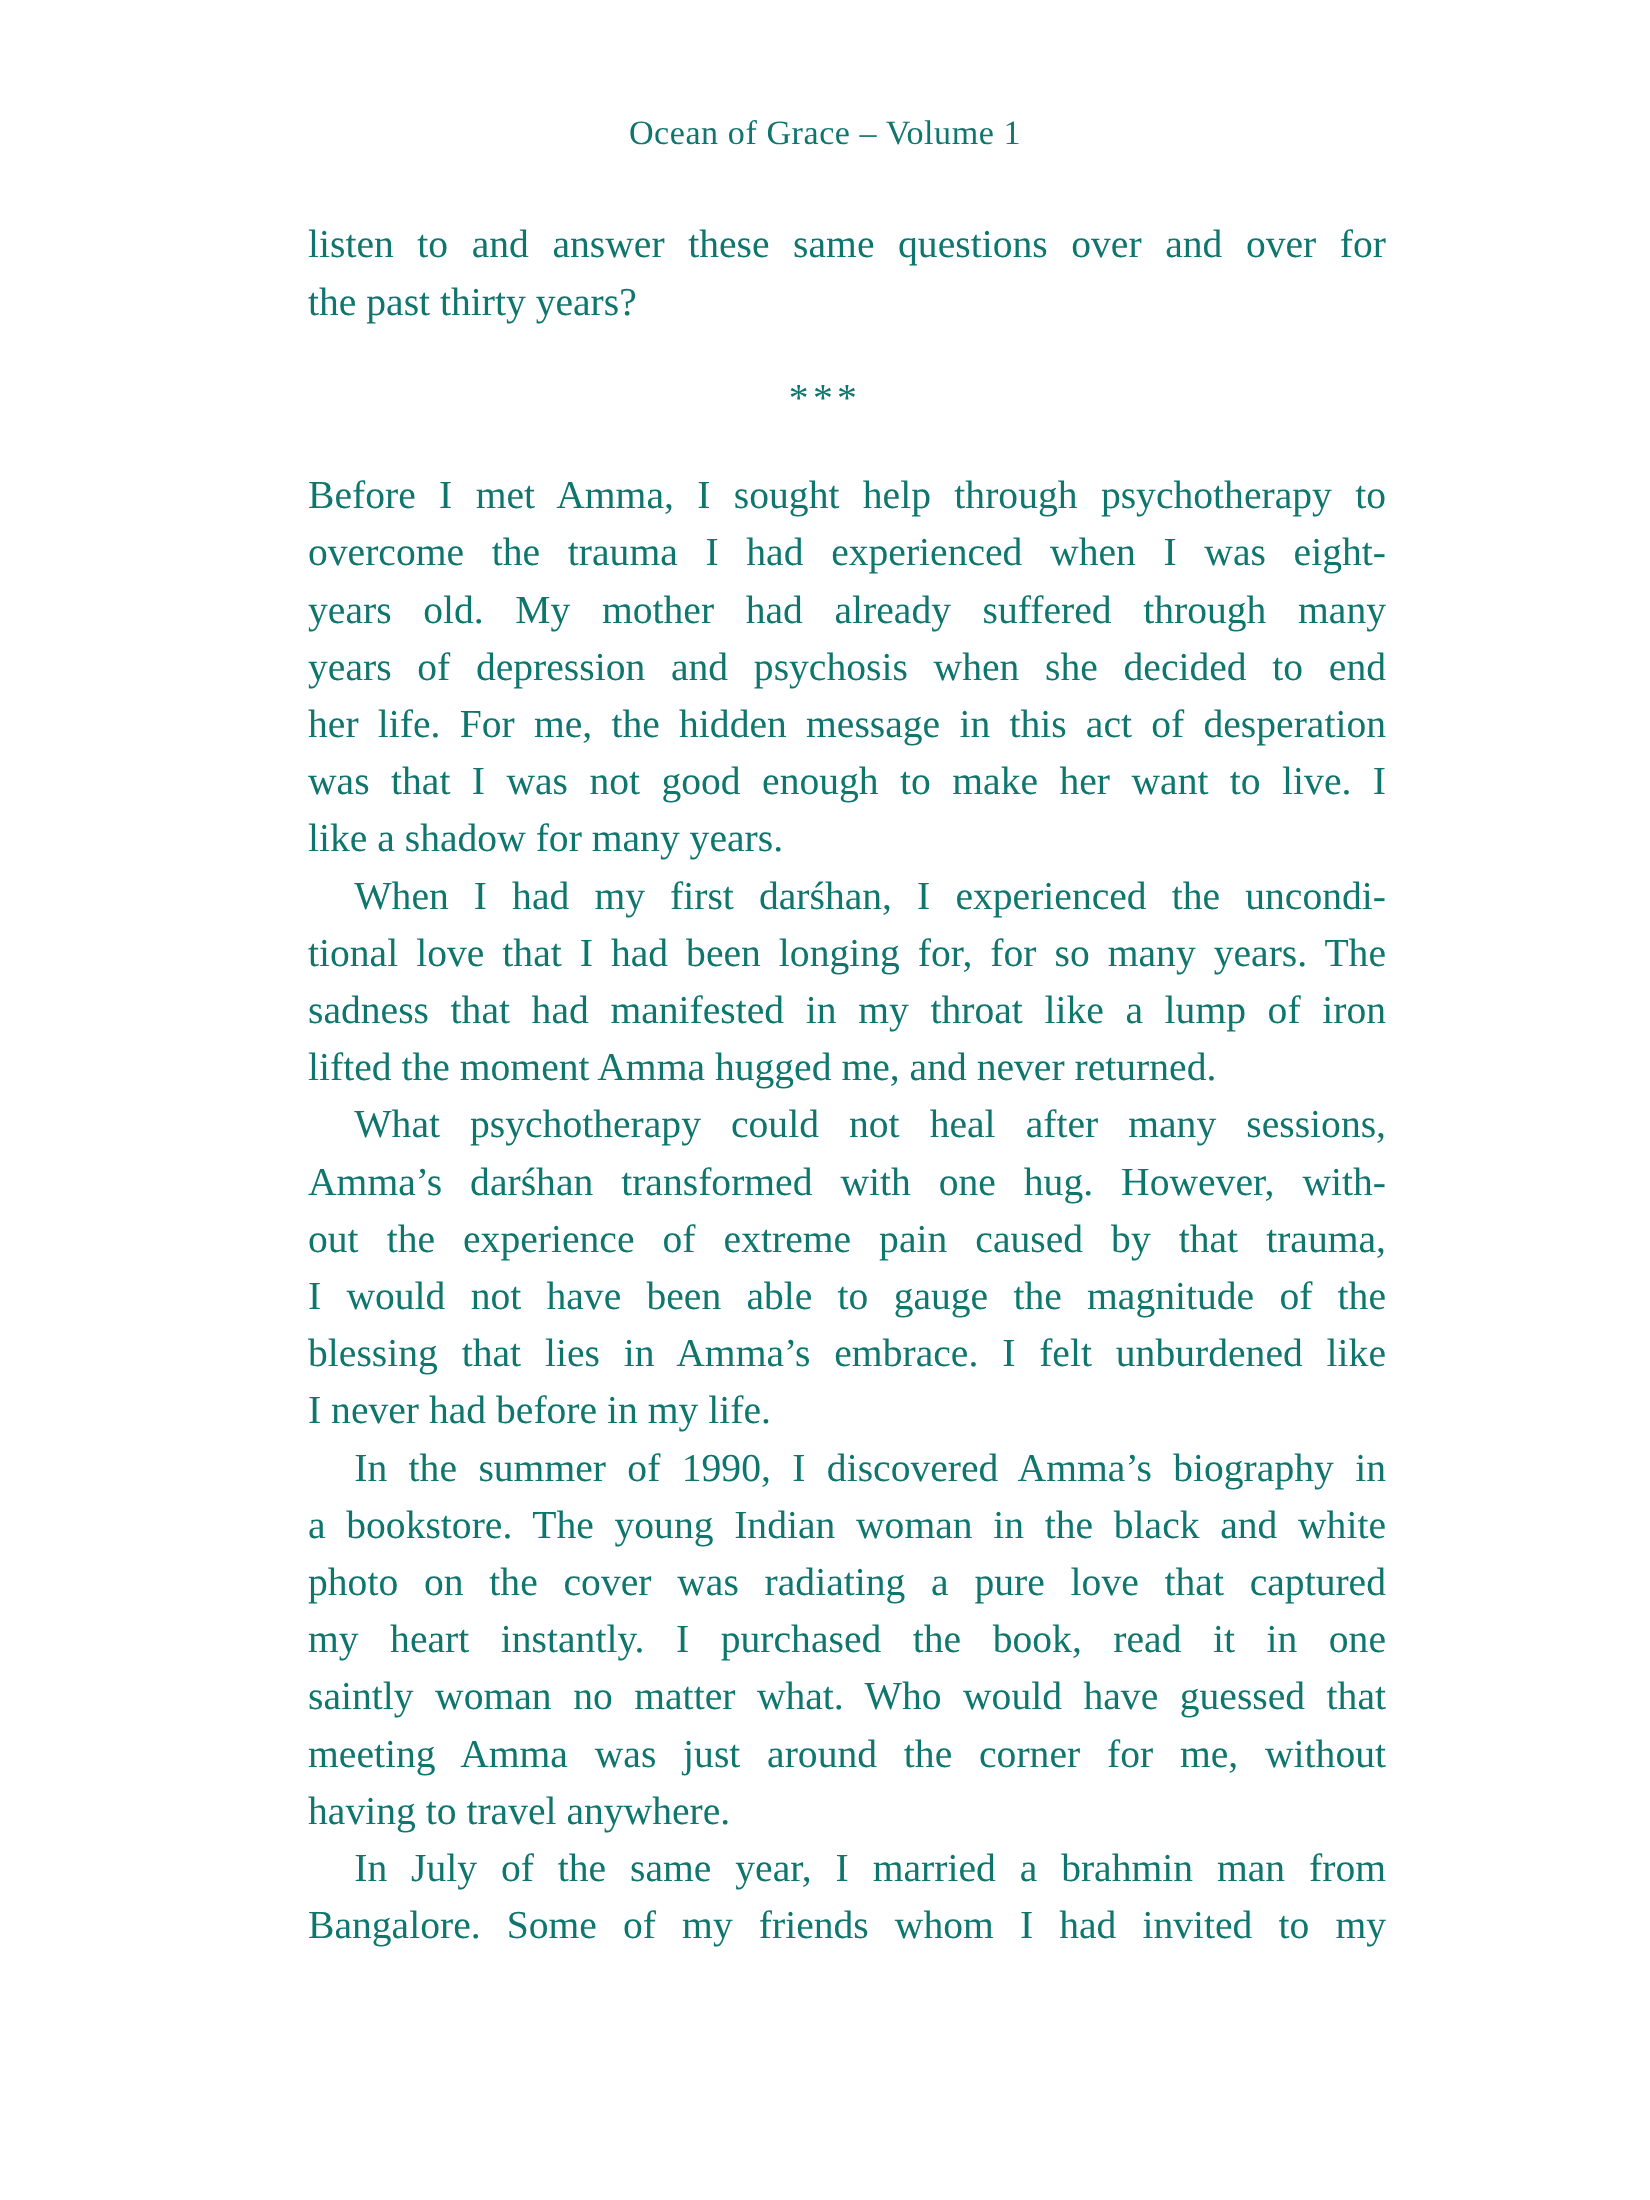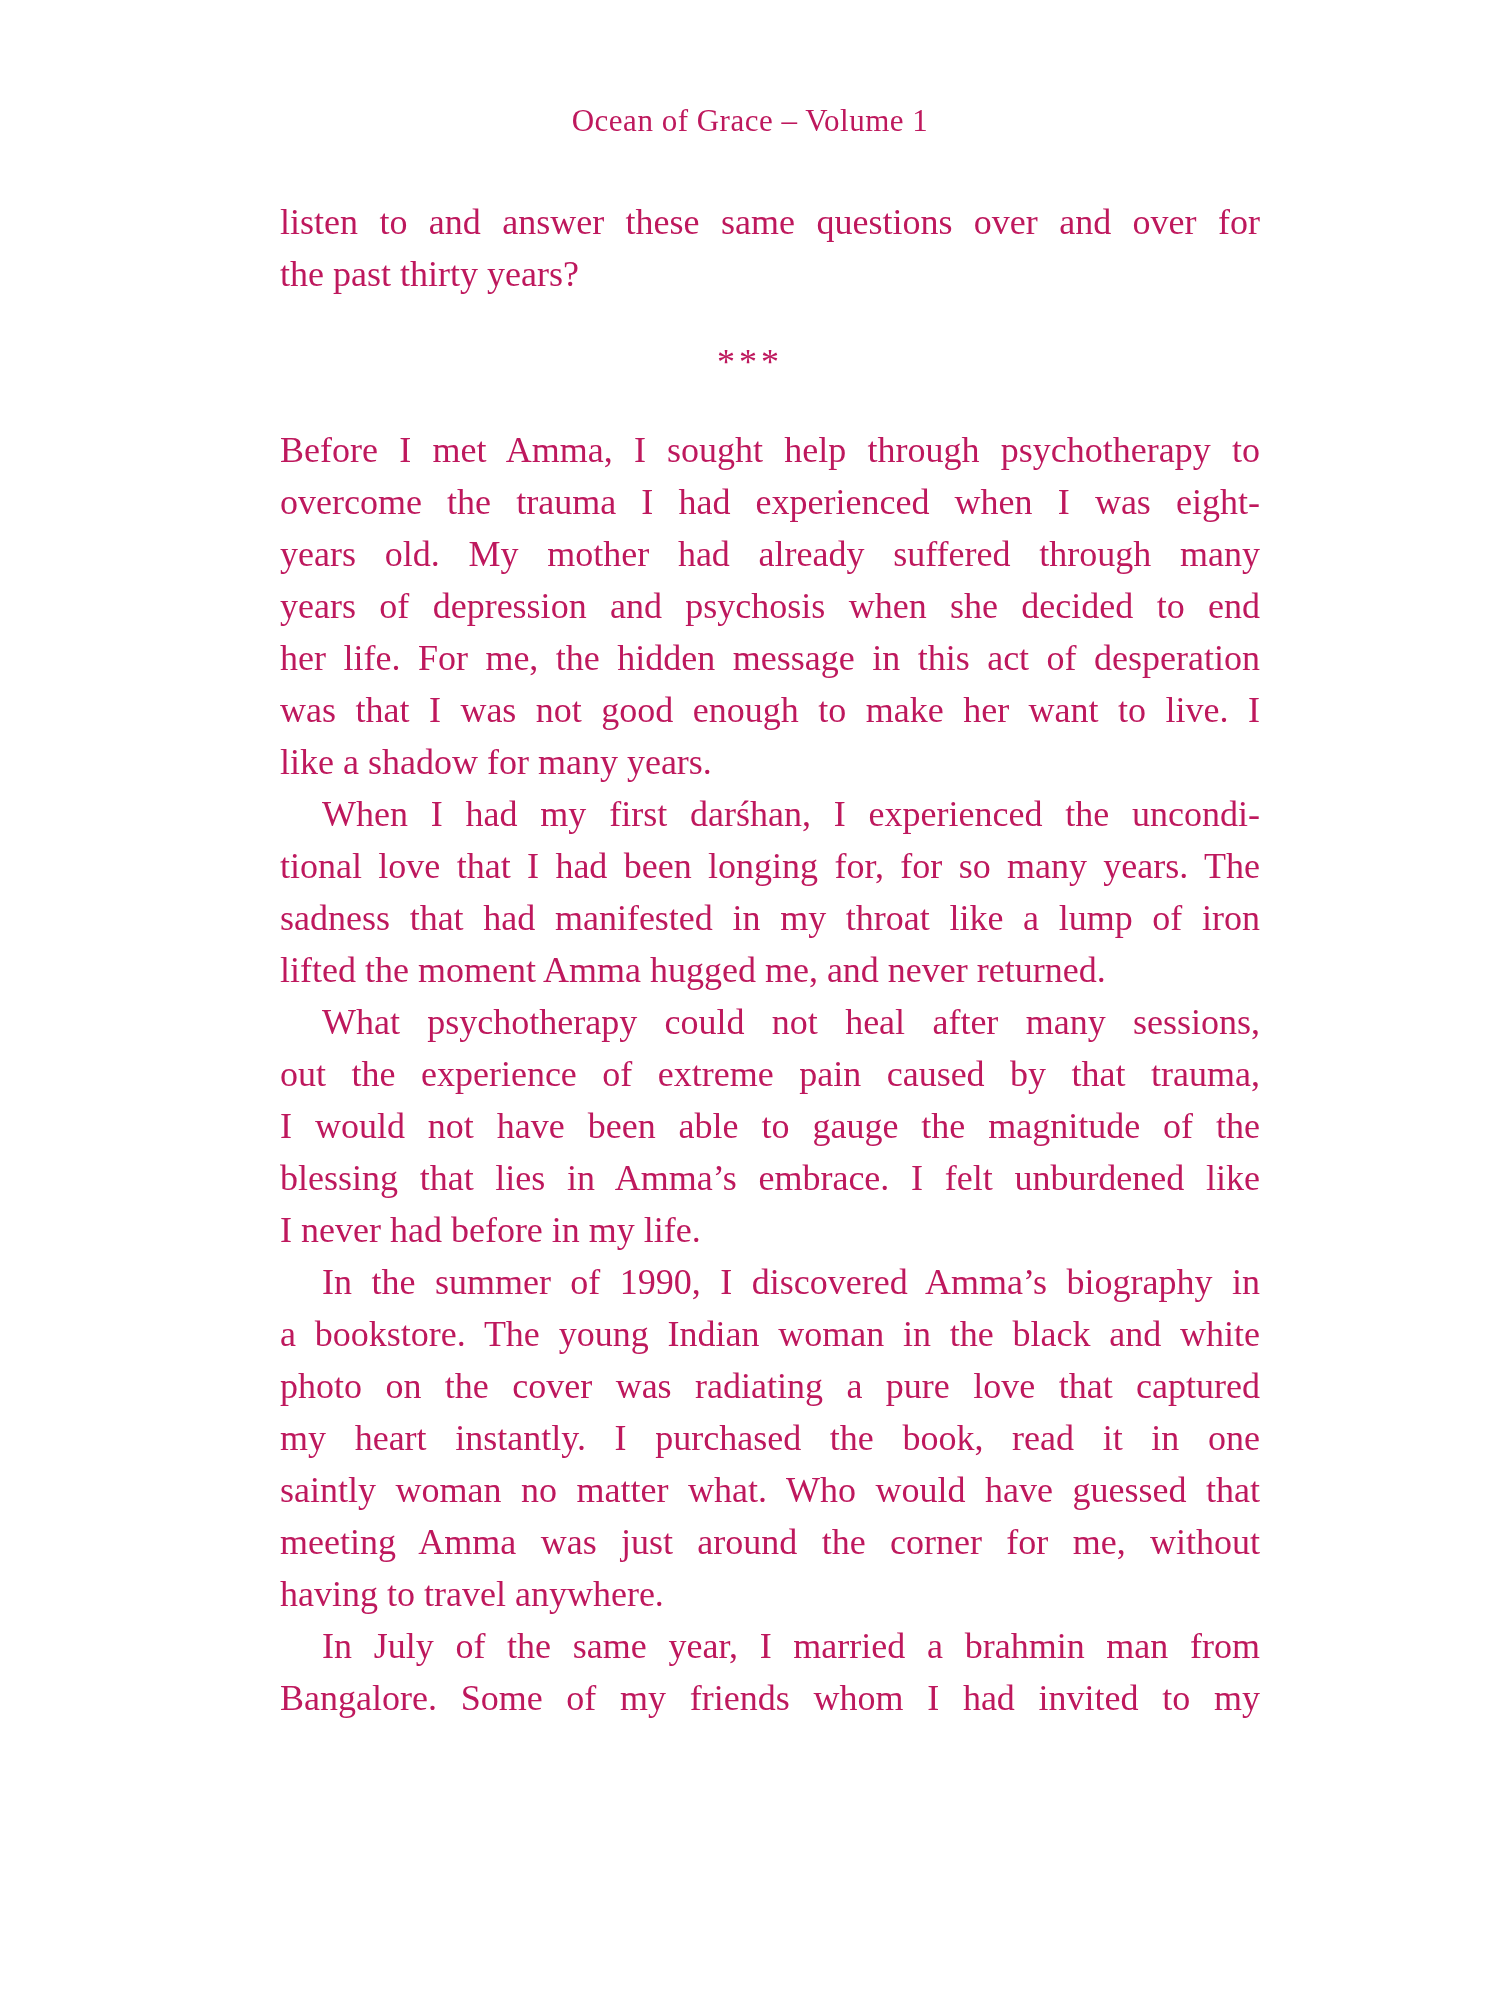--- a/index.html
+++ b/index.html
@@ -5,21 +5,21 @@
   html, body {
     margin: 0;
     padding: 0;
     background: #ffffff;
   }
   .book-page {
     position: relative;
     width: 1500px;
     height: 1812px;
     background: #ffffff;
-    color: #be185d;
+    color: #0f766e;
     font-family: "Liberation Serif", "DejaVu Serif", serif;
     overflow: hidden;
   }
   .running-header {
     position: absolute;
     top: 102px;
     left: 240px;
     width: 1020px;
     text-align: center;
     font-size: 31px;
@@ -88,20 +88,21 @@
         <div class="line last-left">like a shadow for many years.</div>
       </div>
       <div class="para indent">
         <div class="line">When I had my first darśhan, I experienced the uncondi-</div>
         <div class="line">tional love that I had been longing for, for so many years. The</div>
         <div class="line">sadness that had manifested in my throat like a lump of iron</div>
         <div class="line last-left">lifted the moment Amma hugged me, and never returned.</div>
       </div>
       <div class="para indent">
         <div class="line">What psychotherapy could not heal after many sessions,</div>
+        <div class="line">Amma’s darśhan transformed with one hug. However, with-</div>
         <div class="line">out the experience of extreme pain caused by that trauma,</div>
         <div class="line">I would not have been able to gauge the magnitude of the</div>
         <div class="line">blessing that lies in Amma’s embrace. I felt unburdened like</div>
         <div class="line last-left">I never had before in my life.</div>
       </div>
       <div class="para indent">
         <div class="line">In the summer of 1990, I discovered Amma’s biography in</div>
         <div class="line">a bookstore. The young Indian woman in the black and white</div>
         <div class="line">photo on the cover was radiating a pure love that captured</div>
         <div class="line">my heart instantly. I purchased the book, read it in one</div>

